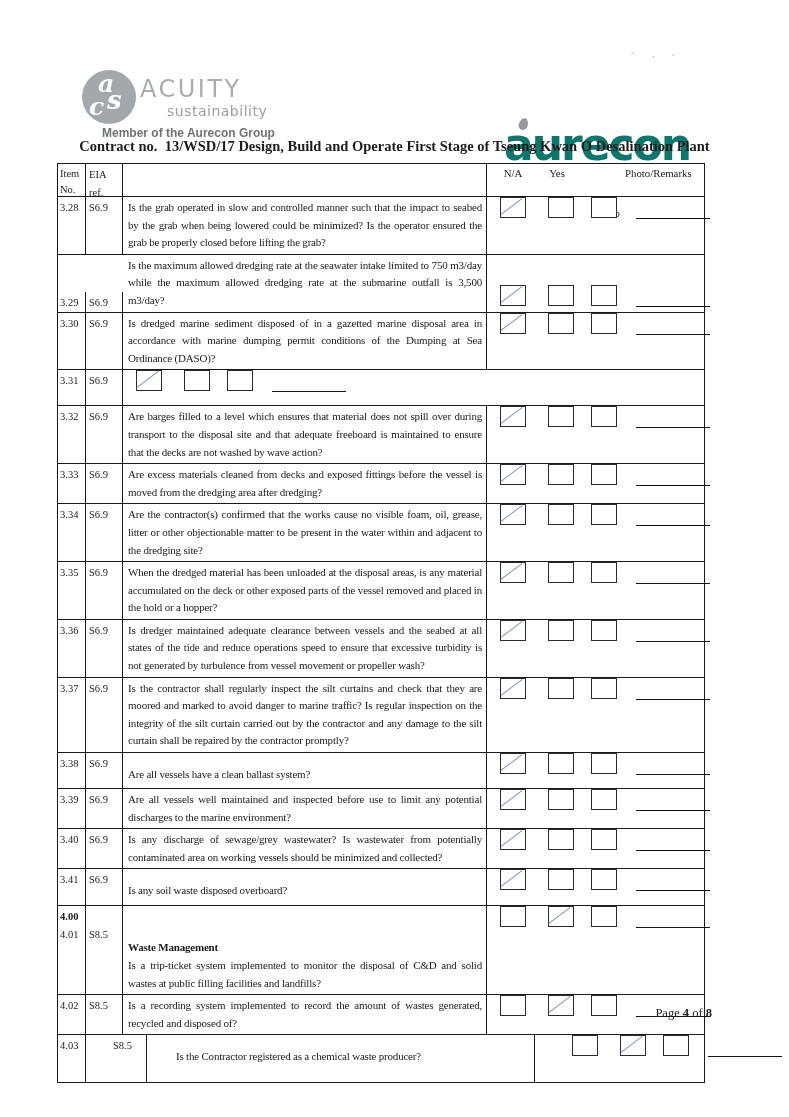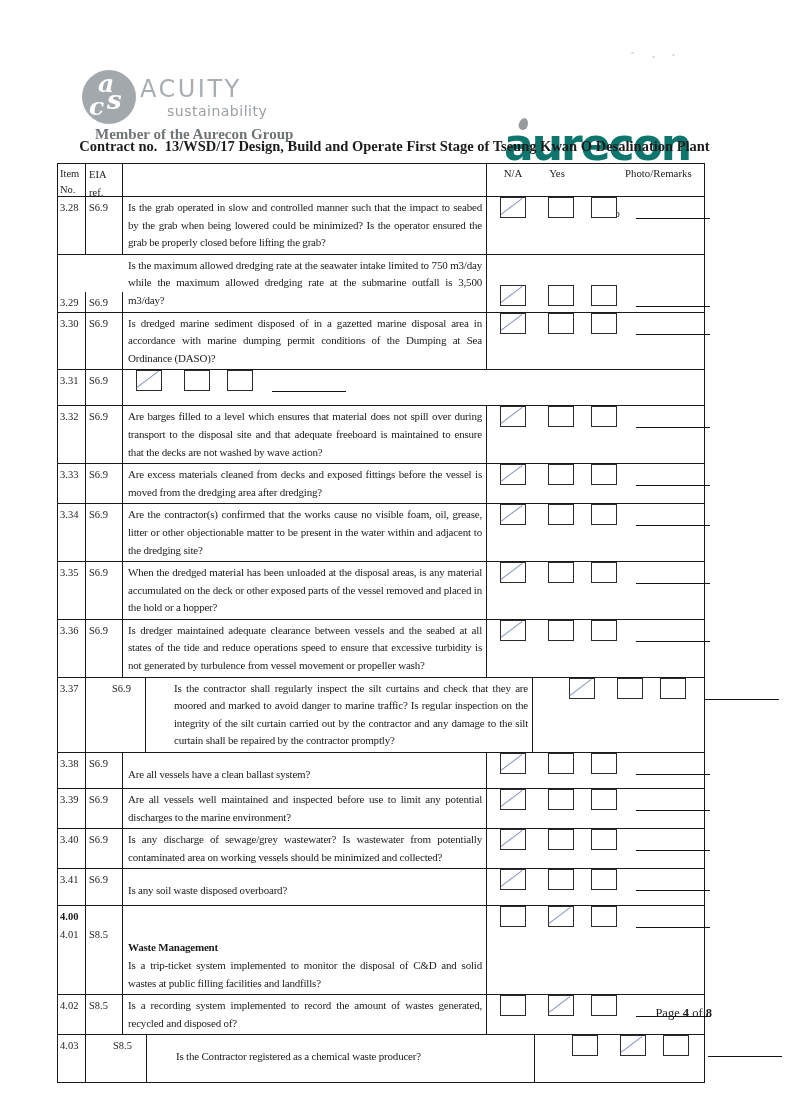--- a/index.html
+++ b/index.html
@@ -10,22 +10,22 @@
   .acuity{position:absolute;left:82px;top:66px;width:220px;height:80px;}
   .circle{position:absolute;left:0;top:4px;width:54px;height:54px;border-radius:50%;background:#a3a8ac;}
   .circle span{position:absolute;color:#fff;font-family:"DejaVu Serif",serif;font-style:italic;font-weight:700;line-height:1;}
   .m0{left:16px;top:1px;font-size:25px;}
   .m1{left:25px;top:17px;font-size:26px;}
   .m2{left:7px;top:24px;font-size:25px;}
   .acuity-name{position:absolute;left:58px;top:9px;font-family:"DejaVu Sans","Liberation Sans",sans-serif;
                font-size:24px;letter-spacing:2.5px;color:#a8adb1;font-weight:500;}
   .acuity-sub{position:absolute;left:85px;top:37px;font-family:"DejaVu Sans","Liberation Sans",sans-serif;
               font-size:14px;color:#9ba0a4;letter-spacing:0.5px;}
-  .acuity-member{position:absolute;left:13px;top:60px;font-family:Liberation Serif, serif;
-                 font-size:15px;font-weight:700;color:#6f7477;}
+  .acuity-member{position:absolute;left:20px;top:60px;font-family:Liberation Sans, sans-serif;
+                 font-size:12px;font-weight:700;color:#6f7477;}
   .aurecon{position:absolute;left:504px;top:79px;font-family:"DejaVu Sans","Liberation Sans",sans-serif;
            font-weight:700;font-size:44px;line-height:44px;color:#0f766e;letter-spacing:-2px;margin-top:44px;}
   .aurecon .dot{position:absolute;left:15px;top:-5px;width:9px;height:12px;background:#97999c;
                 border-radius:50% 50% 50% 50%/60% 60% 40% 40%;transform:rotate(18deg);}
   .artifact{position:absolute;background:#d9d9d9;border-radius:50%;}
 
   
   .title{position:absolute;left:0;top:138px;width:100%;text-align:center;
          font-weight:700;font-size:14.5px;white-space:pre;}
 
@@ -249,21 +249,21 @@
             <div class="checks">
               <span class="box b0">
                 <span class="tick"></span>
               </span>
               <span class="box b1"></span>
               <span class="box b2"></span>
               <span class="rline"></span>
             </div>
           </div>
         </div>
-        <div class="row" style="min-height: 71px; gap: 23px;">
+        <div class="row" style="min-height: 71px;">
           <div class="c c1">3.37</div>
           <div class="c c2">S6.9</div>
           <div class="c c3">
             <div>Is the contractor shall regularly inspect the silt curtains and check that they are moored and marked to avoid danger to marine traffic? Is regular inspection on the integrity of the silt curtain carried out by the contractor and any damage to the silt curtain shall be repaired by the contractor promptly?</div>
           </div>
           <div class="c c4">
             <div class="checks">
               <span class="box b0">
                 <span class="tick"></span>
               </span>

